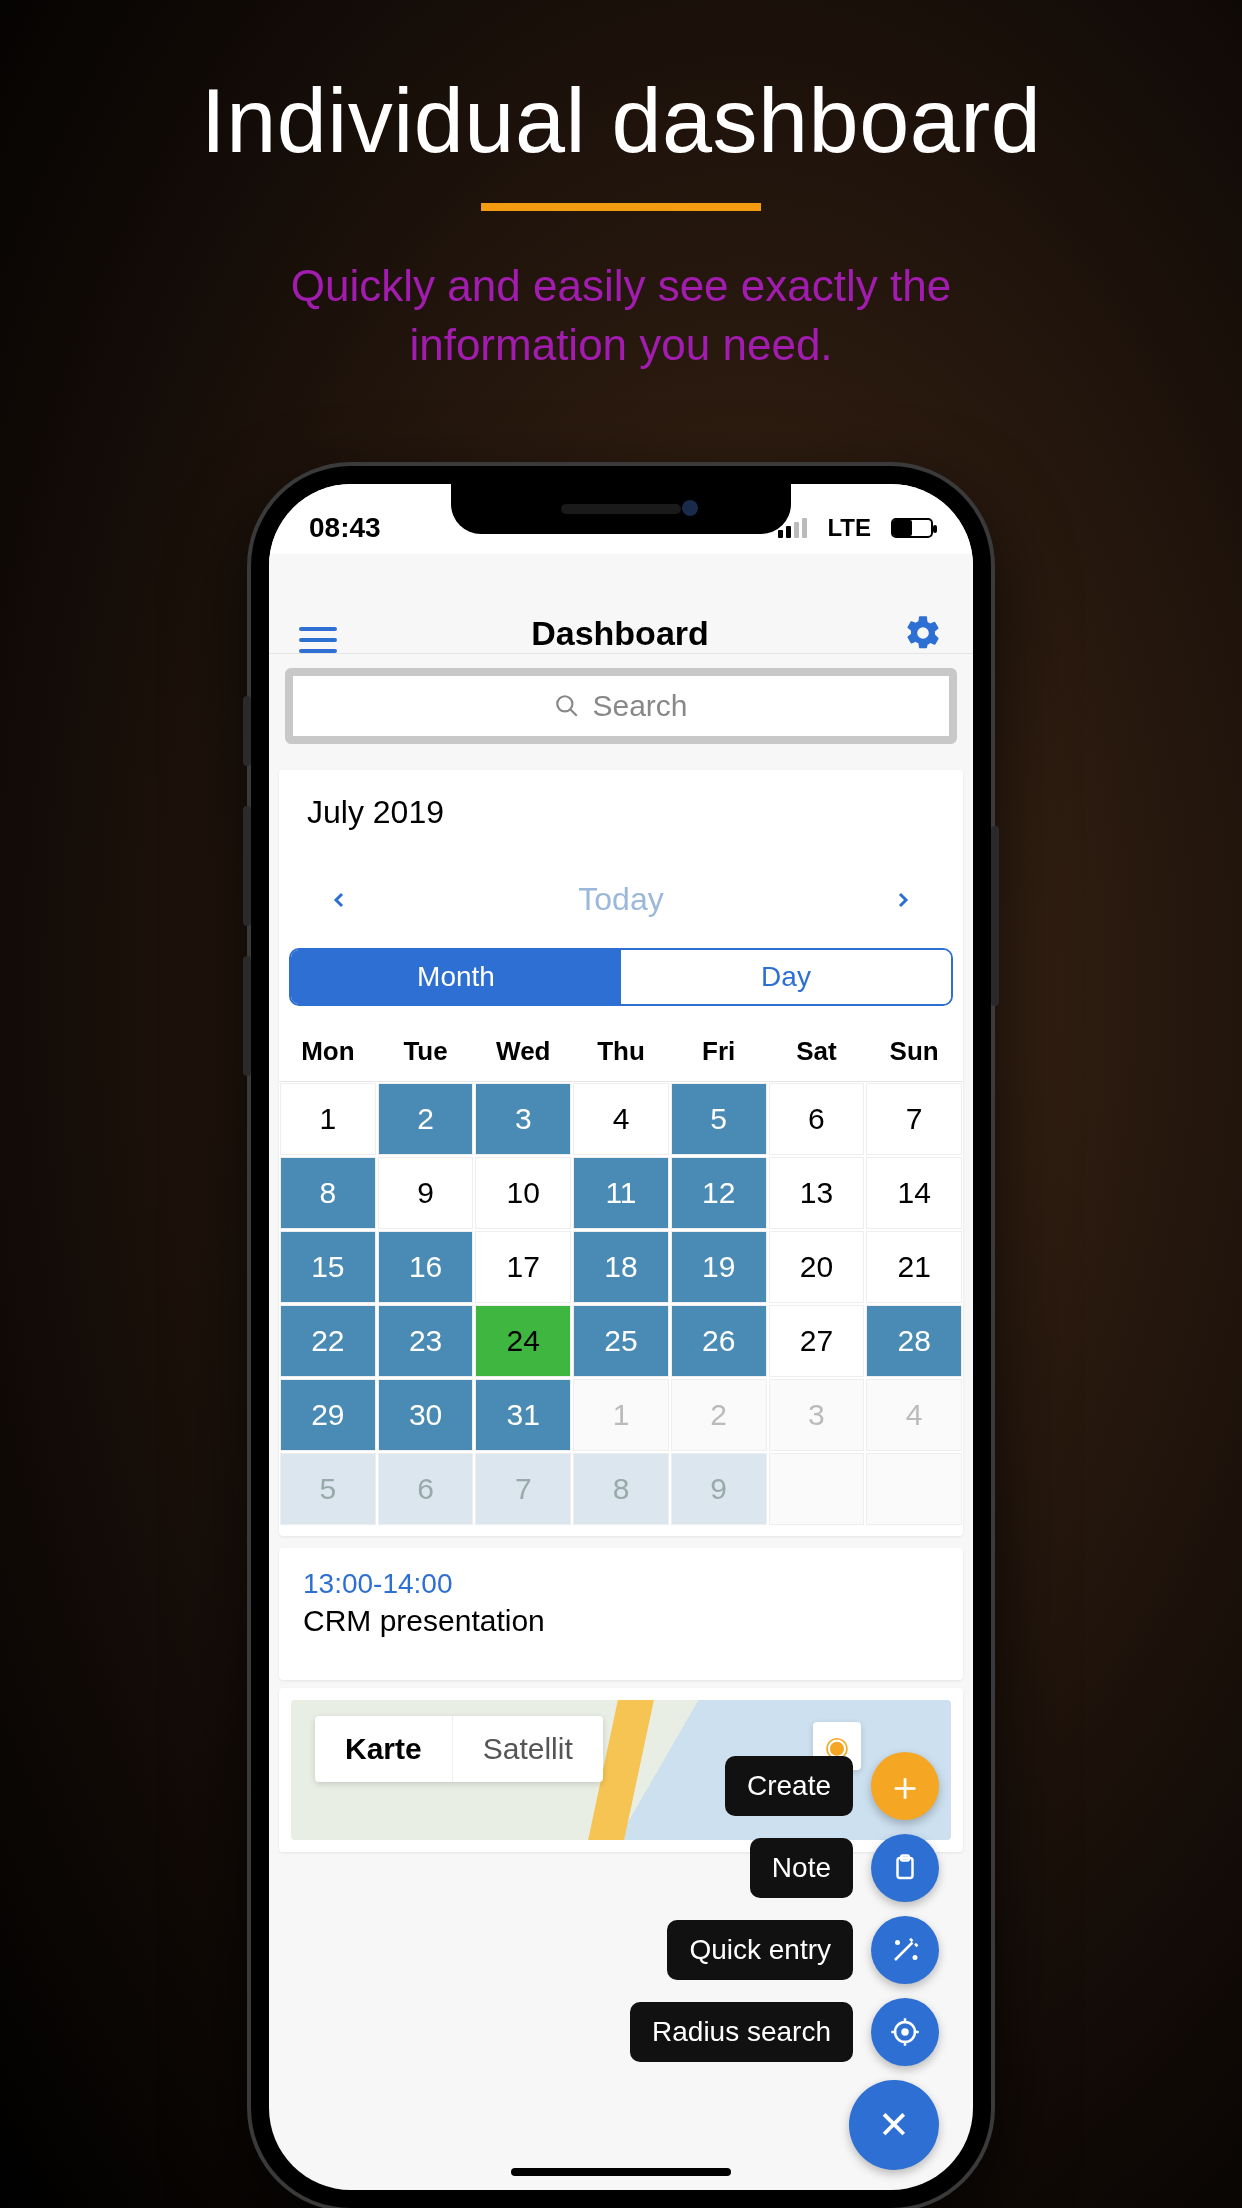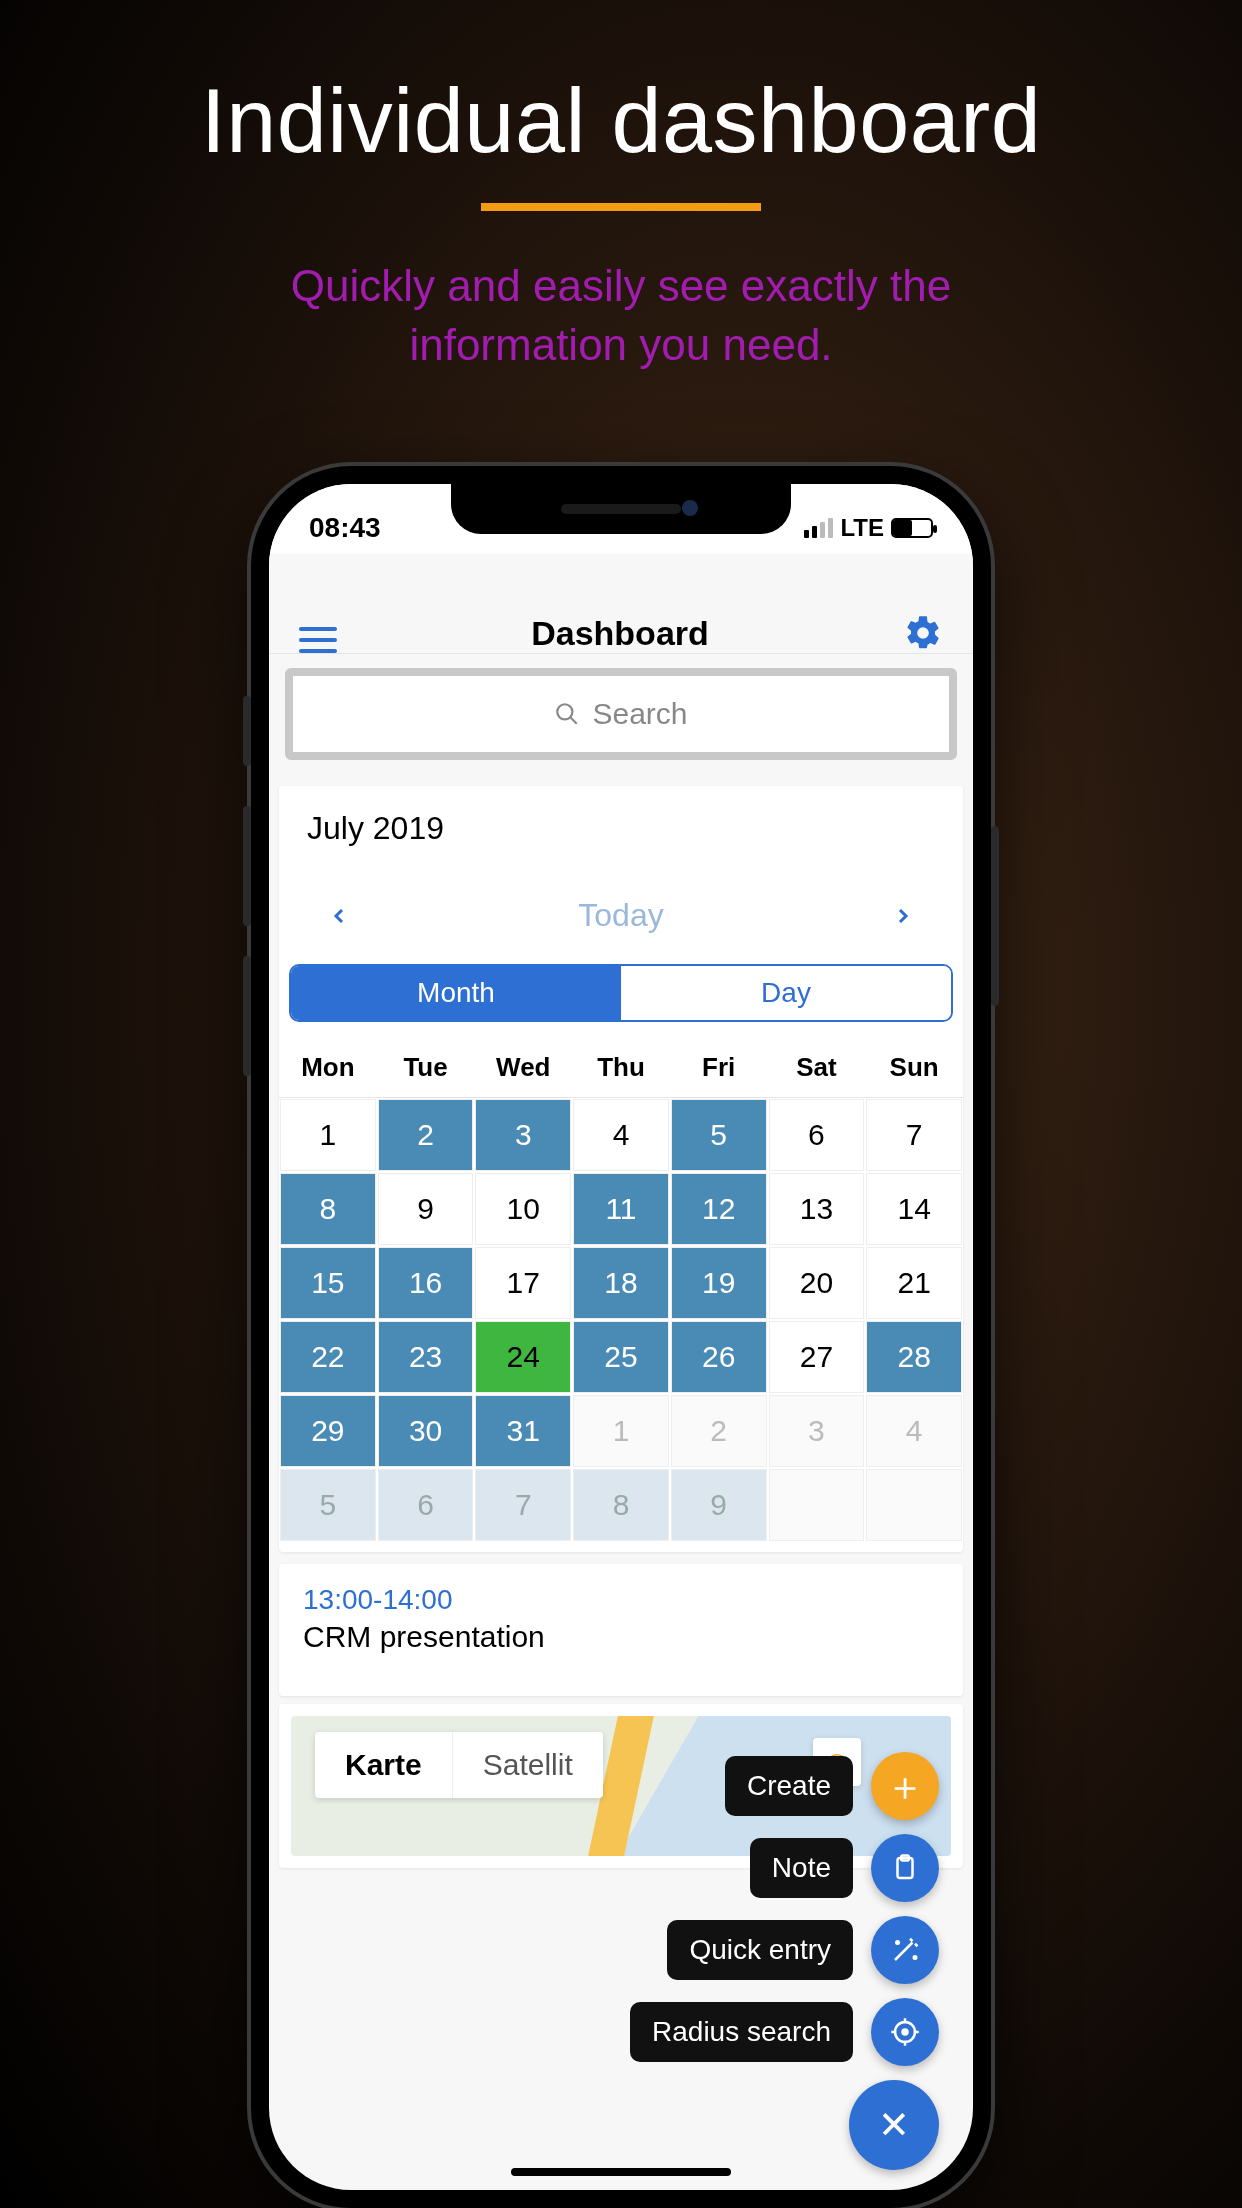--- a/index.html
+++ b/index.html
@@ -96,21 +96,21 @@
   .status-bar {
     display:flex;
     justify-content:space-between;
     align-items:center;
     height:70px;
     padding:18px 40px 0;
     font-size:28px;
     font-weight:600;
     background:#fff;
   }
-  .status-right { display:flex; align-items:center; gap:7px; font-size:24px;text-align:center; }
+  .status-right { display:flex; align-items:center; gap:20px; font-size:24px;text-align:center; }
   .signal { display:flex; align-items:flex-end; gap:3px; }
   .signal span { width:5px; background:#000; border-radius:1px; }
   .signal span.dim { background:#bbb; }
   .signal span:nth-child(1){height:8px;} .signal span:nth-child(2){height:12px;}
   .signal span:nth-child(3){height:16px;} .signal span:nth-child(4){height:20px;}
   .battery {
     width:42px; height:20px; border:2px solid #000; border-radius:5px;
     position:relative; display:flex; align-items:center;
   }
   .battery::after{content:"";position:absolute;right:-6px;top:5px;width:4px;height:8px;background:#000;border-radius:2px;}
@@ -131,21 +131,21 @@
   .gear { color:#2d6fd2; }
 
   .search-wrap {
     background:#f7f7f7;
     padding:14px 16px;
   }
   .search-box {
     border:8px solid #c8c8c8;
     border-radius:6px;
     background:#fff;
-    height:92px;
+    height:76px;
     display:flex;
     align-items:center;
     justify-content:center;
     gap:12px;
     color:#888;
     font-size:30px;
   }
 
   .card {
     background:#fff;

